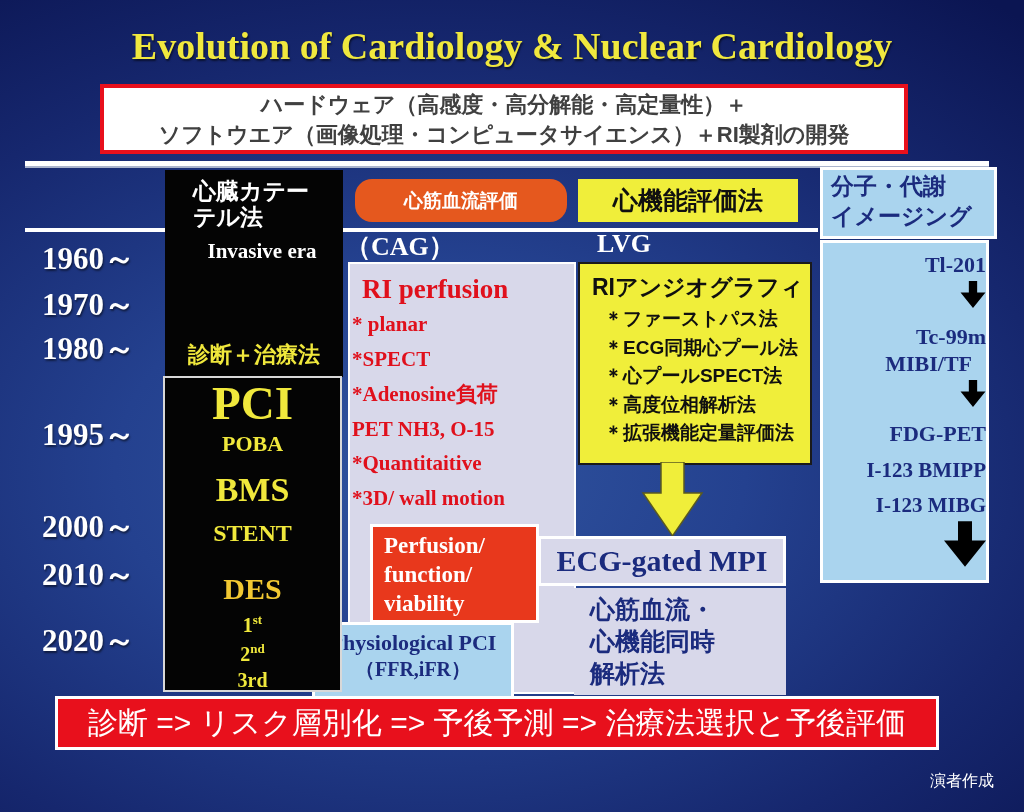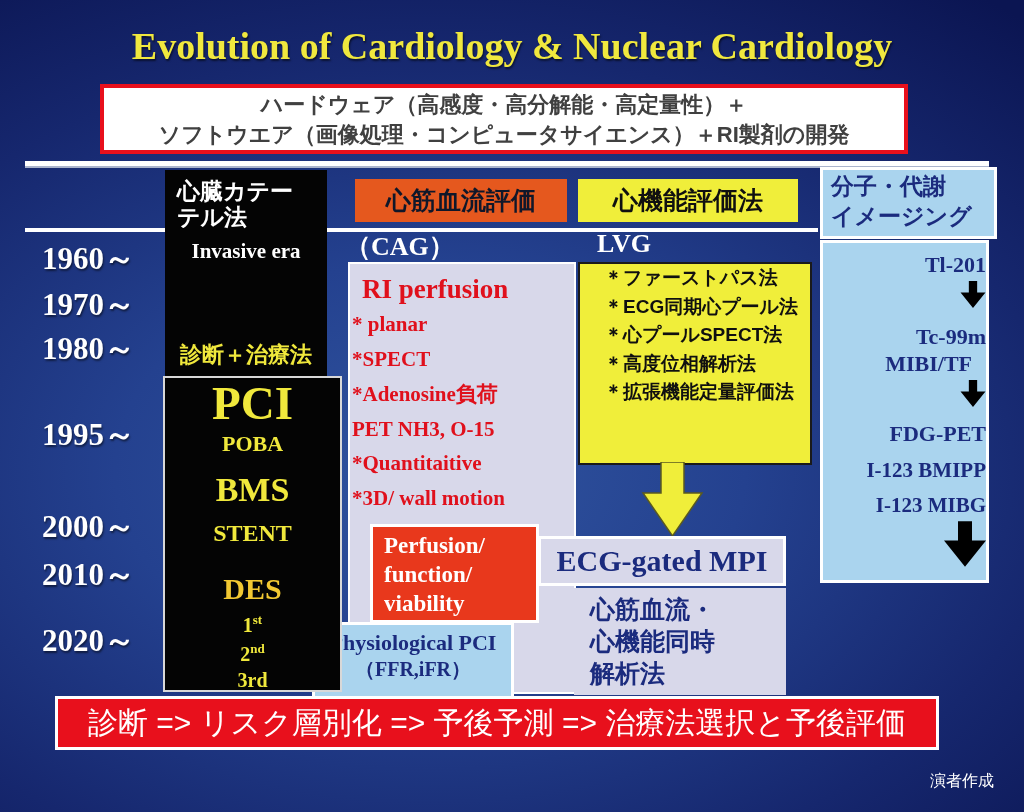--- a/index.html
+++ b/index.html
@@ -37,32 +37,32 @@
   }
 
   .hline{background:#ffffff;}
   .hline-top{left:25px; top:161px; width:964px; height:7px;
     box-shadow:inset 0 -2px 0 #aab4cc;}
   .hline-mid{left:25px; top:228px; width:793px; height:4px;}
 
   
   .cath-col{
     left:165px; top:170px; width:162px; height:207px;
-    background:#040404; color:#ffffff;
+    background:#040404; color:#ffffff;padding-left:16px;
   }
   .cath-header{padding:8px 0 0 12px; font-weight:bold; font-size:23px; line-height:1.15;}
   .era{margin-top:8px; text-align:center; font-family:"Liberation Serif",serif; font-weight:bold; font-size:21px;}
   .diag{position:absolute; bottom:7px; left:0; right:0; text-align:center;
     color:#f0e83c; font-weight:bold; font-size:22px;}
 
   .flow-header{
     left:355px; top:179px; width:212px; height:43px;
-    background:#e5581e; color:#0f172a;
-    font-weight:bold; font-size:25px;
-    text-align:center; line-height:43px;
+    background:#e5581e; color:#ffffff;
+    font-weight:bold; font-size:19px;
+    text-align:center; line-height:43px;border-radius:17px;
   }
   .func-header{
     left:578px; top:179px; width:220px; height:43px;
     background:#f0ee3a; color:#101010;
     font-weight:bold; font-size:25px;
     text-align:center; line-height:43px;
   }
   .mol-header{
     left:820px; top:167px; width:163px; height:64px;
     background:#aad4ee; border:3px solid #ffffff;
@@ -223,20 +223,21 @@
     <div class="perf-title">RI perfusion</div>
     <div class="perf-item">* planar</div>
     <div class="perf-item">*SPECT</div>
     <div class="perf-item">*Adenosine負荷</div>
     <div class="perf-item">PET NH3, O-15</div>
     <div class="perf-item">*Quantitaitive</div>
     <div class="perf-item">*3D/ wall motion</div>
   </div>
 
   <div class="abs angio-panel">
+    <div class="angio-title">RIアンジオグラフィ</div>
     <div class="angio-item">＊ファーストパス法</div>
     <div class="angio-item">＊ECG同期心プール法</div>
     <div class="angio-item">＊心プールSPECT法</div>
     <div class="angio-item">＊高度位相解析法</div>
     <div class="angio-item">＊拡張機能定量評価法</div>
   </div>
 
   <div class="abs yellow-arrow">
     <svg width="78" height="76" viewBox="0 0 78 76">
       <polygon points="28,0 51,0 51,31 69,31 39.5,74 10,31 28,31" fill="#f0ee3a" stroke="#5a5a20" stroke-width="1.5"></polygon>

